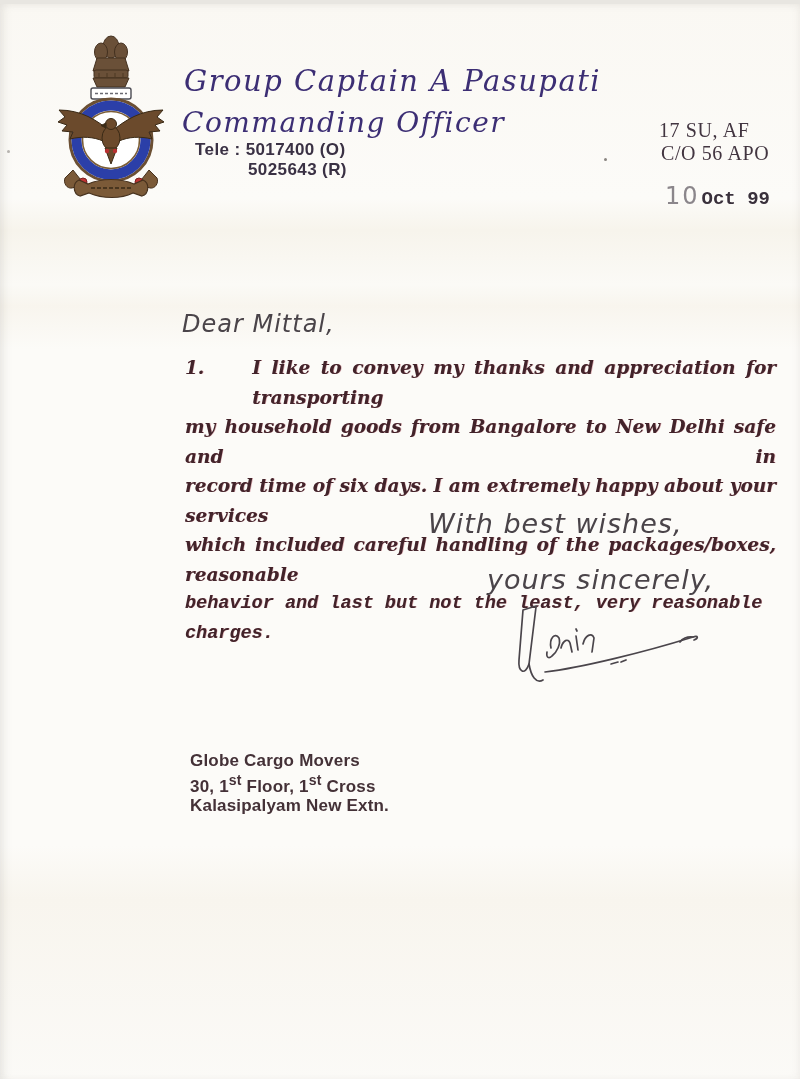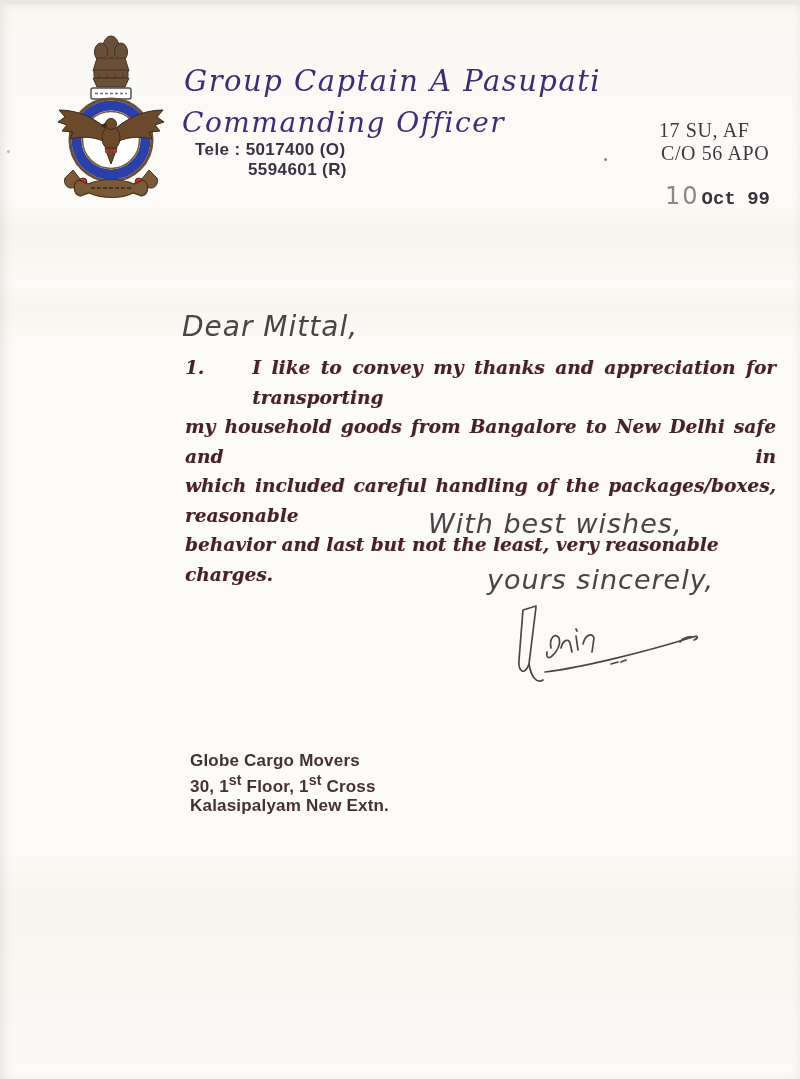--- a/index.html
+++ b/index.html
@@ -30,35 +30,35 @@
   .date .hand-num{
     font-family:"DejaVu Sans", sans-serif; font-style:normal; font-weight:400;
     color:#8b868b; font-size:24px; letter-spacing:2px; margin-right:2px;
   }
   .date .printed{font-weight:bold; font-family:Liberation Mono, monospace;}
   
   .hand{
     font-family:"DejaVu Sans", sans-serif; font-style:italic;
     color:#4a4449; letter-spacing:1px;
   }
-  .salutation{left:182px; top:306px; font-size:28px;}
+  .salutation{left:182px; top:306px; font-size:24px;}
   .closing1{left:428px; top:504px; font-size:27px;}
   .closing2{left:487px; top:560px; font-size:27px;}
   
   .para{
     left:185px; top:349px; width:591px;
     font-family:"DejaVu Serif", serif; font-style:italic; font-weight:bold;
     color:#42232a; font-size:18.5px; line-height:29.5px;
     text-shadow: .6px 0 0 rgba(160,30,50,.35);
   }
   .pline{text-align:justify; text-align-last:justify;}
   .pline.first{display:flex;}
   .pline.first .pnum{flex:0 0 auto;}
   .pline.first .ptext{flex:1 1 auto; margin-left:48px; text-align:justify; text-align-last:justify;}
-  .pline.last{text-align:left; text-align-last:left;}
+  .pline.last{text-align:left; text-align-last:left;font-family:Liberation Mono, monospace;}
   
   .address{
     left:190px; top:747px; font-weight:bold; font-size:17px; line-height:19.5px;
     color:#443137; letter-spacing:.2px;
   }
   .address sup{font-size:14px;}
   
   .dot{width:3px; height:3px; border-radius:50%; background:#8a8580;}
   .dot-a{left:604px; top:154px;}
   .dot-b{left:7px; top:146px; opacity:.6;}
@@ -112,35 +112,36 @@
       <circle cx="62" cy="117" r="2.2" fill="#b83030"></circle>
 
       <path d="M26,146 c-7,3 -6,14 1,16 l9,-3 c14,6 32,6 44,0 l9,3 c7,-2 8,-13 1,-16 l-9,4 c-14,-6 -32,-6 -46,0 z" fill="#7b5a38" stroke="#46311d" stroke-width="1.2"></path>
       <line x1="38" y1="154" x2="78" y2="154" stroke="#3a2a16" stroke-width="1.6" stroke-dasharray="4,2"></line>
     </svg>
   </div>
 
   <div class="abs script lh-name">Group Captain A Pasupati</div>
   <div class="abs script lh-title">Commanding Officer</div>
   <div class="abs tele tele1">Tele : 5017400 (O)</div>
-  <div class="abs tele tele2">5594601 (R)</div>
+  <div class="abs tele tele2">5025643 (R)</div>
   <div class="abs unit unit1">17 SU, AF</div>
   <div class="abs unit unit2">C/O 56 APO</div>
   <div class="abs date">
     <span class="hand-num">10</span><span class="printed">Oct 99</span>
   </div>
 
   <div class="abs hand salutation">Dear Mittal,</div>
 
   <div class="abs para">
     <div class="pline first">
       <span class="pnum">1.</span>
       <span class="ptext">I like to convey my thanks and appreciation for transporting</span>
     </div>
     <div class="pline">my household goods from Bangalore to New Delhi safe and in</div>
+    <div class="pline">record time of six days.  I am extremely happy about your services</div>
     <div class="pline">which included careful handling of the packages/boxes, reasonable</div>
     <div class="pline last">behavior and last but not the least, very reasonable charges.</div>
   </div>
 
   <div class="abs hand closing1">With best wishes,</div>
   <div class="abs hand closing2">yours sincerely,</div>
 
   <div class="abs" style="left:495px; top:598px;">
     <svg width="218" height="86" viewBox="0 0 218 86">
       <g fill="none" stroke="#4a454b" stroke-width="1.7" stroke-linecap="round" stroke-linejoin="round">

